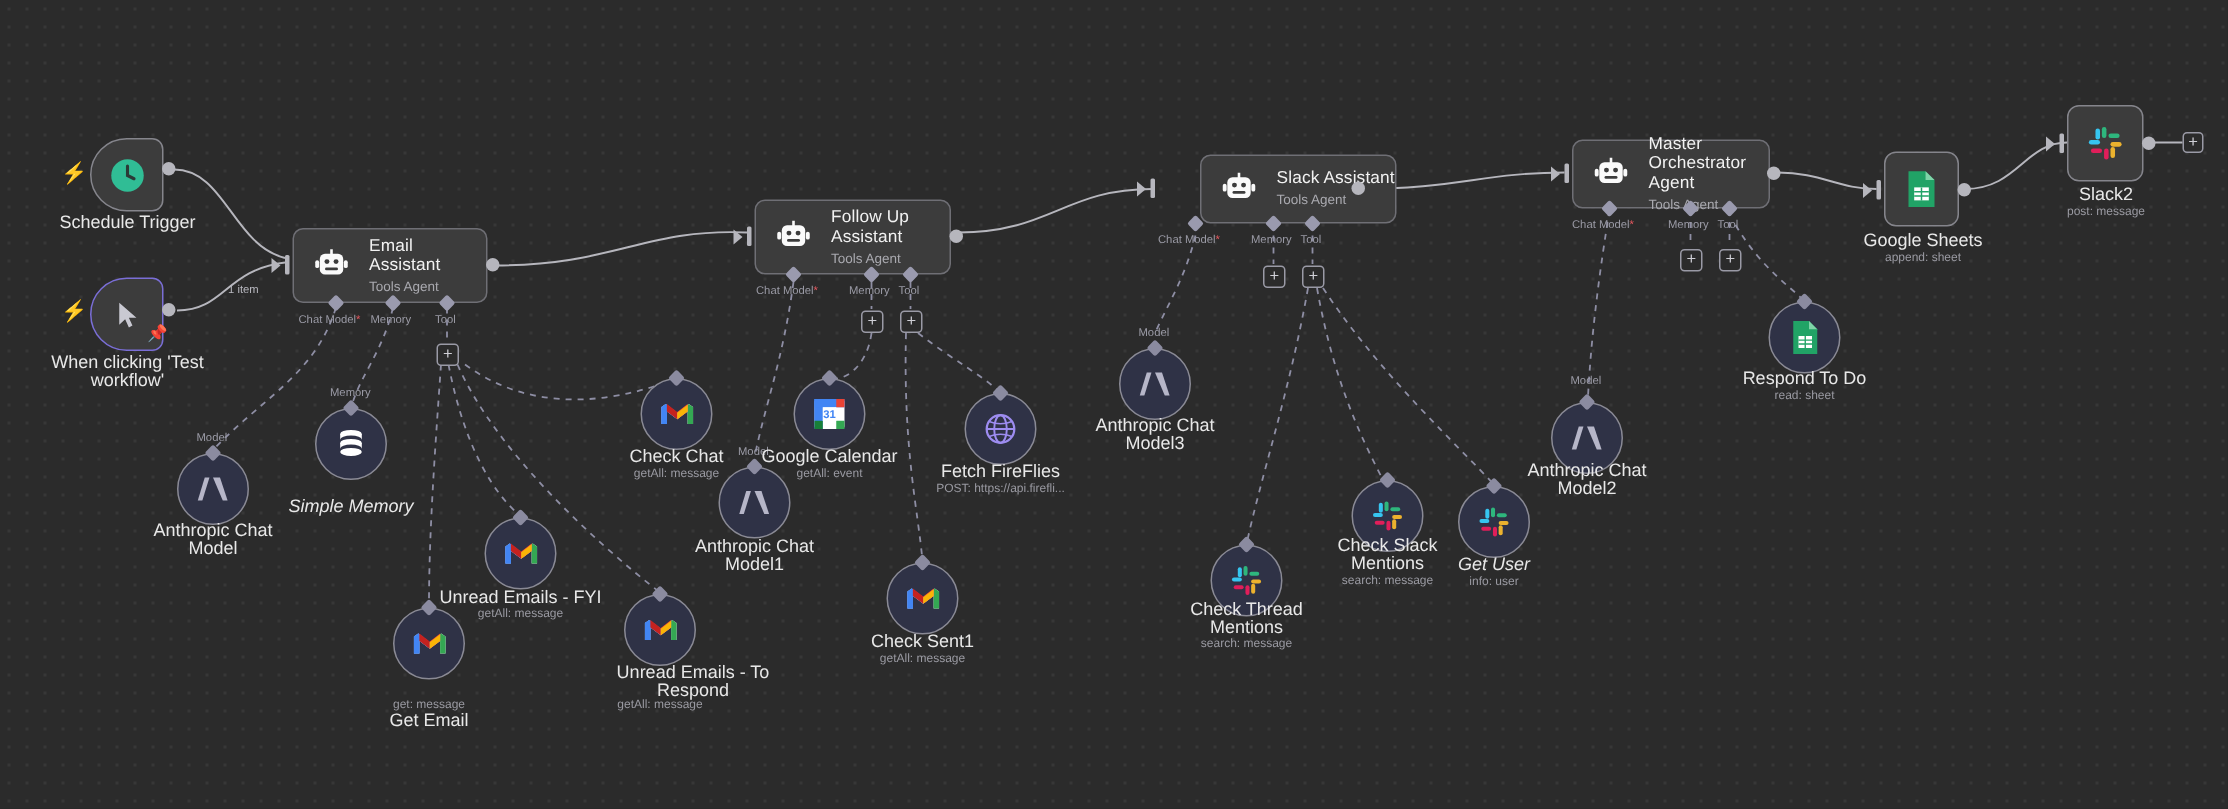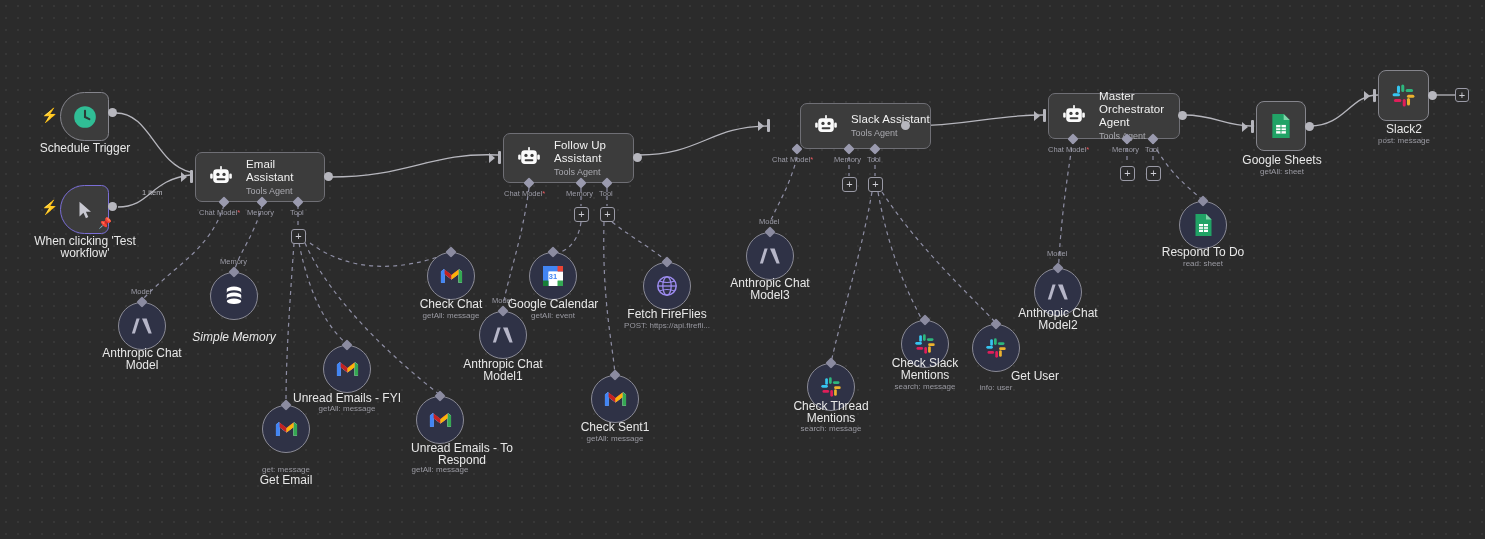--- a/index.html
+++ b/index.html
@@ -240,21 +240,21 @@
         <path d="M6 3 L6 19 L10.3 15 L13 21 L15.6 19.7 L13 14 L18.5 14 Z" fill="#c9c9d2"></path>
       </svg>
     </span>
   </div>
   <span class="pin-icon" style="left:98px; top:218px;">📌</span>
   <span class="bolt" style="left:41px; top:200px;">⚡</span>
   <div class="out-dot" style="left:108px; top:202px;"></div>
   <div class="node-label" style="left:20px; top:236px; width:130px;">When clicking 'Test
 workflow'</div>
 
-  <div class="edge-label" style="left:142px; top:188px;">1 item</div>
+  <div class="edge-label" style="left:152px; top:188px;">1 item</div>
 
   <div class="agent-box" style="left:195px; top:152px; width:130px; height:50px;">
     <span>
       <svg class="icon" width="26" height="24" viewBox="0 0 30 26">
         <rect x="6" y="4" width="18" height="16" rx="4" fill="#fafafa"></rect>
         <circle cx="11.5" cy="10" r="1.9" fill="#3c3c3c"></circle>
         <circle cx="18.5" cy="10" r="1.9" fill="#3c3c3c"></circle>
         <rect x="10" y="14.5" width="10" height="2.2" rx="1.1" fill="#3c3c3c"></rect>
         <rect x="2.5" y="9" width="3" height="6" rx="1.5" fill="#fafafa"></rect>
         <rect x="24.5" y="9" width="3" height="6" rx="1.5" fill="#fafafa"></rect>
@@ -384,21 +384,21 @@
           <line x1="5.5" y1="16.3" x2="14.5" y2="16.3"></line>
           <line x1="10" y1="11" x2="10" y2="19"></line>
         </g>
       </svg>
     </span>
   </div>
   <div class="in-bar" style="left:1251px; top:120px;"></div>
   <div class="in-arrow" style="left:1242px; top:122px;"></div>
   <div class="out-dot" style="left:1305px; top:122px;"></div>
   <div class="node-label" style="left:1226px; top:155px; width:112px;">Google Sheets</div>
-  <div class="node-sublabel" style="left:1226px; top:167px; width:112px;">getAll: sheet</div>
+  <div class="node-sublabel" style="left:1226px; top:167px; width:112px;">append: sheet</div>
 
   <div class="square-node" style="left:1378px; top:70px; width:51px; height:51px;">
     <span>
       <svg class="icon" width="27" height="27" viewBox="0 0 24 24">
         <g>
           <rect x="2.3" y="10" width="6.6" height="2.7" rx="1.35" fill="#36c5f0"></rect>
           <rect x="6.2" y="3.2" width="2.7" height="6.6" rx="1.35" fill="#36c5f0"></rect>
           <rect x="10" y="2.3" width="2.7" height="6.6" rx="1.35" fill="#2eb67d"></rect>
           <rect x="13.9" y="6.2" width="6.6" height="2.7" rx="1.35" fill="#2eb67d"></rect>
           <rect x="15.1" y="11.3" width="6.6" height="2.7" rx="1.35" fill="#ecb22e"></rect>
@@ -639,21 +639,21 @@
         <rect x="10" y="2.3" width="2.7" height="6.6" rx="1.35" fill="#2eb67d"></rect>
         <rect x="13.9" y="6.2" width="6.6" height="2.7" rx="1.35" fill="#2eb67d"></rect>
         <rect x="15.1" y="11.3" width="6.6" height="2.7" rx="1.35" fill="#ecb22e"></rect>
         <rect x="15.1" y="14.2" width="2.7" height="6.6" rx="1.35" fill="#ecb22e"></rect>
         <rect x="11.3" y="15.1" width="2.7" height="6.6" rx="1.35" fill="#e01e5a"></rect>
         <rect x="3.5" y="15.1" width="6.6" height="2.7" rx="1.35" fill="#e01e5a"></rect>
       </svg>
     </span>
   </div>
   <div class="port-diamond dark" style="left:992px; top:320px;"></div>
-  <div class="node-label" style="left:981px; top:371px; width:108px;">Get User</div>
+  <div class="node-label" style="left:942px; top:371px; width:108px;font-style:italic;">Get User</div>
   <div class="node-sublabel" style="left:942px; top:383px; width:108px;">info: user</div>
 
   <div class="circle-node" style="left:1034px; top:268px;">
     <span>
       <svg class="icon" width="22" height="20" viewBox="0 0 26 22">
         <path d="M6.5 2 L1 20 H4.6 L10.2 2 Z" fill="#b6b6c8"></path>
         <path d="M13 2 L18.5 2 L24.5 20 H20.7 Z" fill="#b6b6c8"></path>
       </svg>
     </span>
   </div>

